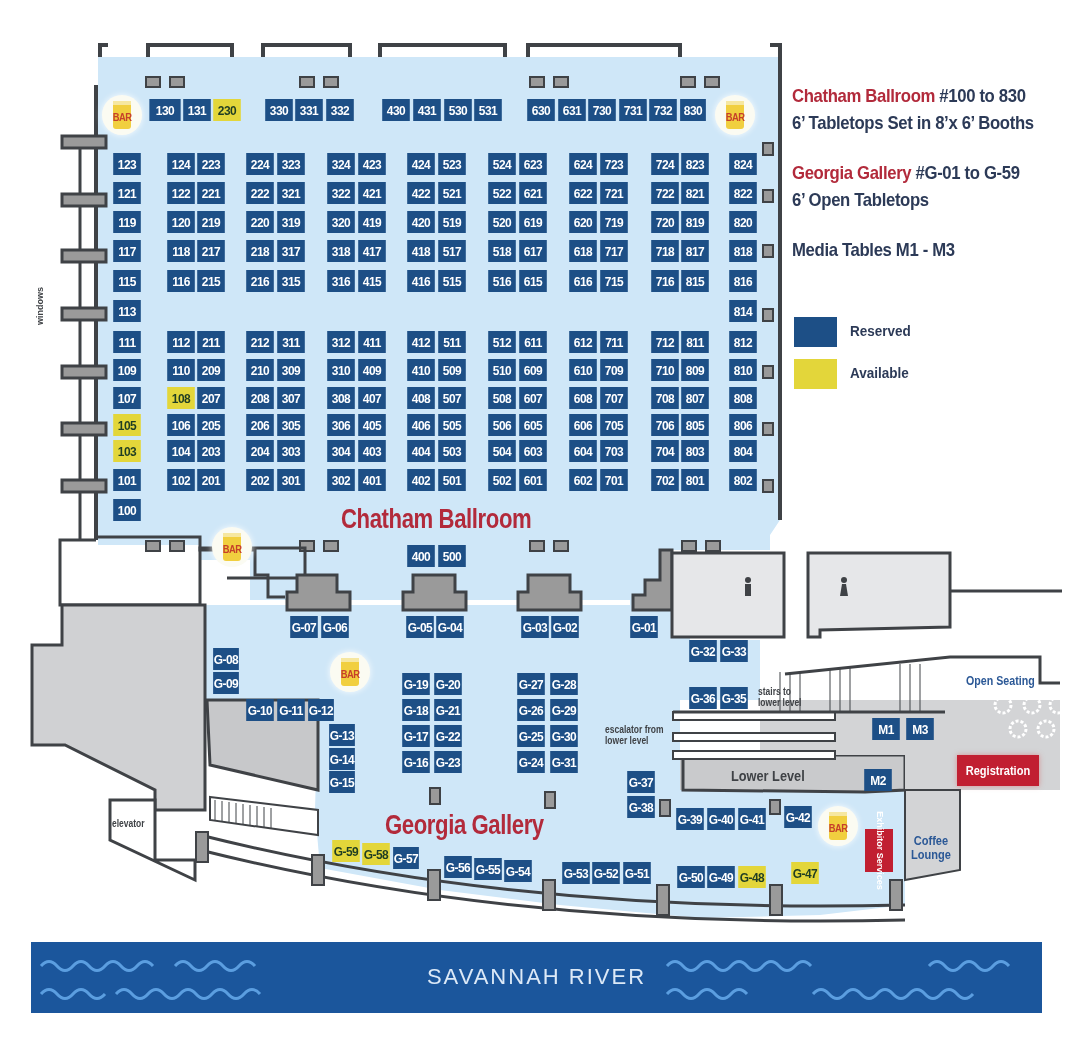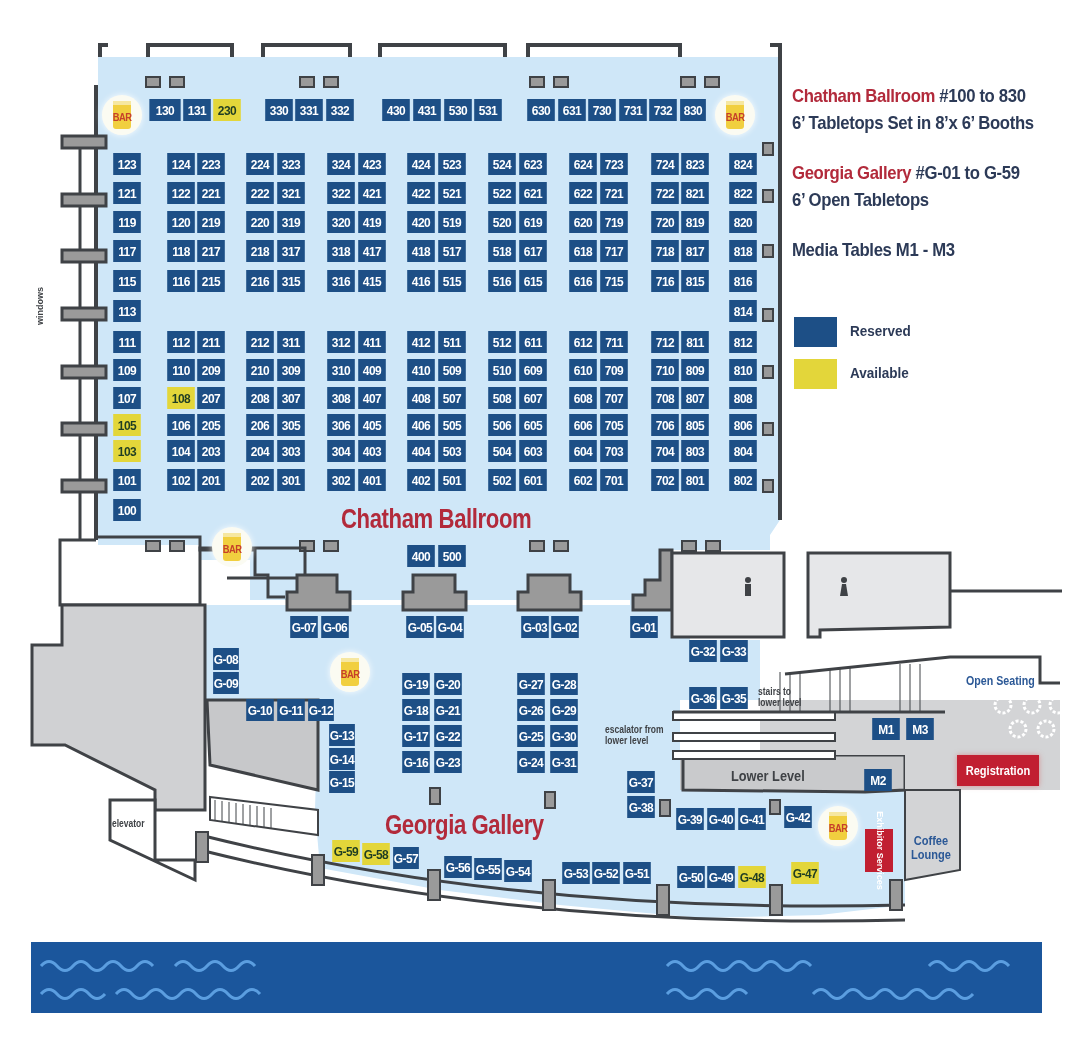--- a/index.html
+++ b/index.html
@@ -506,14 +506,15 @@
         <path d="M10,24 q8,-9 16,0 t16,0 t16,0 t16,0 t16,0 t16,0 t16,0"></path>
         <path d="M144,24 q8,-9 16,0 t16,0 t16,0 t16,0 t16,0"></path>
         <path d="M10,52 q8,-9 16,0 t16,0 t16,0 t16,0"></path>
         <path d="M85,52 q8,-9 16,0 t16,0 t16,0 t16,0 t16,0 t16,0 t16,0 t16,0 t16,0"></path>
         <path d="M636,24 q8,-9 16,0 t16,0 t16,0 t16,0 t16,0 t16,0 t16,0 t16,0 t16,0"></path>
         <path d="M898,24 q8,-9 16,0 t16,0 t16,0 t16,0 t16,0"></path>
         <path d="M636,52 q8,-9 16,0 t16,0 t16,0 t16,0 t16,0"></path>
         <path d="M782,52 q8,-9 16,0 t16,0 t16,0 t16,0 t16,0 t16,0 t16,0 t16,0 t16,0 t16,0"></path>
       </g>
     </svg>
+    <div class="river-title">SAVANNAH RIVER</div>
   </div>
 </div>
 
 </body></html>

